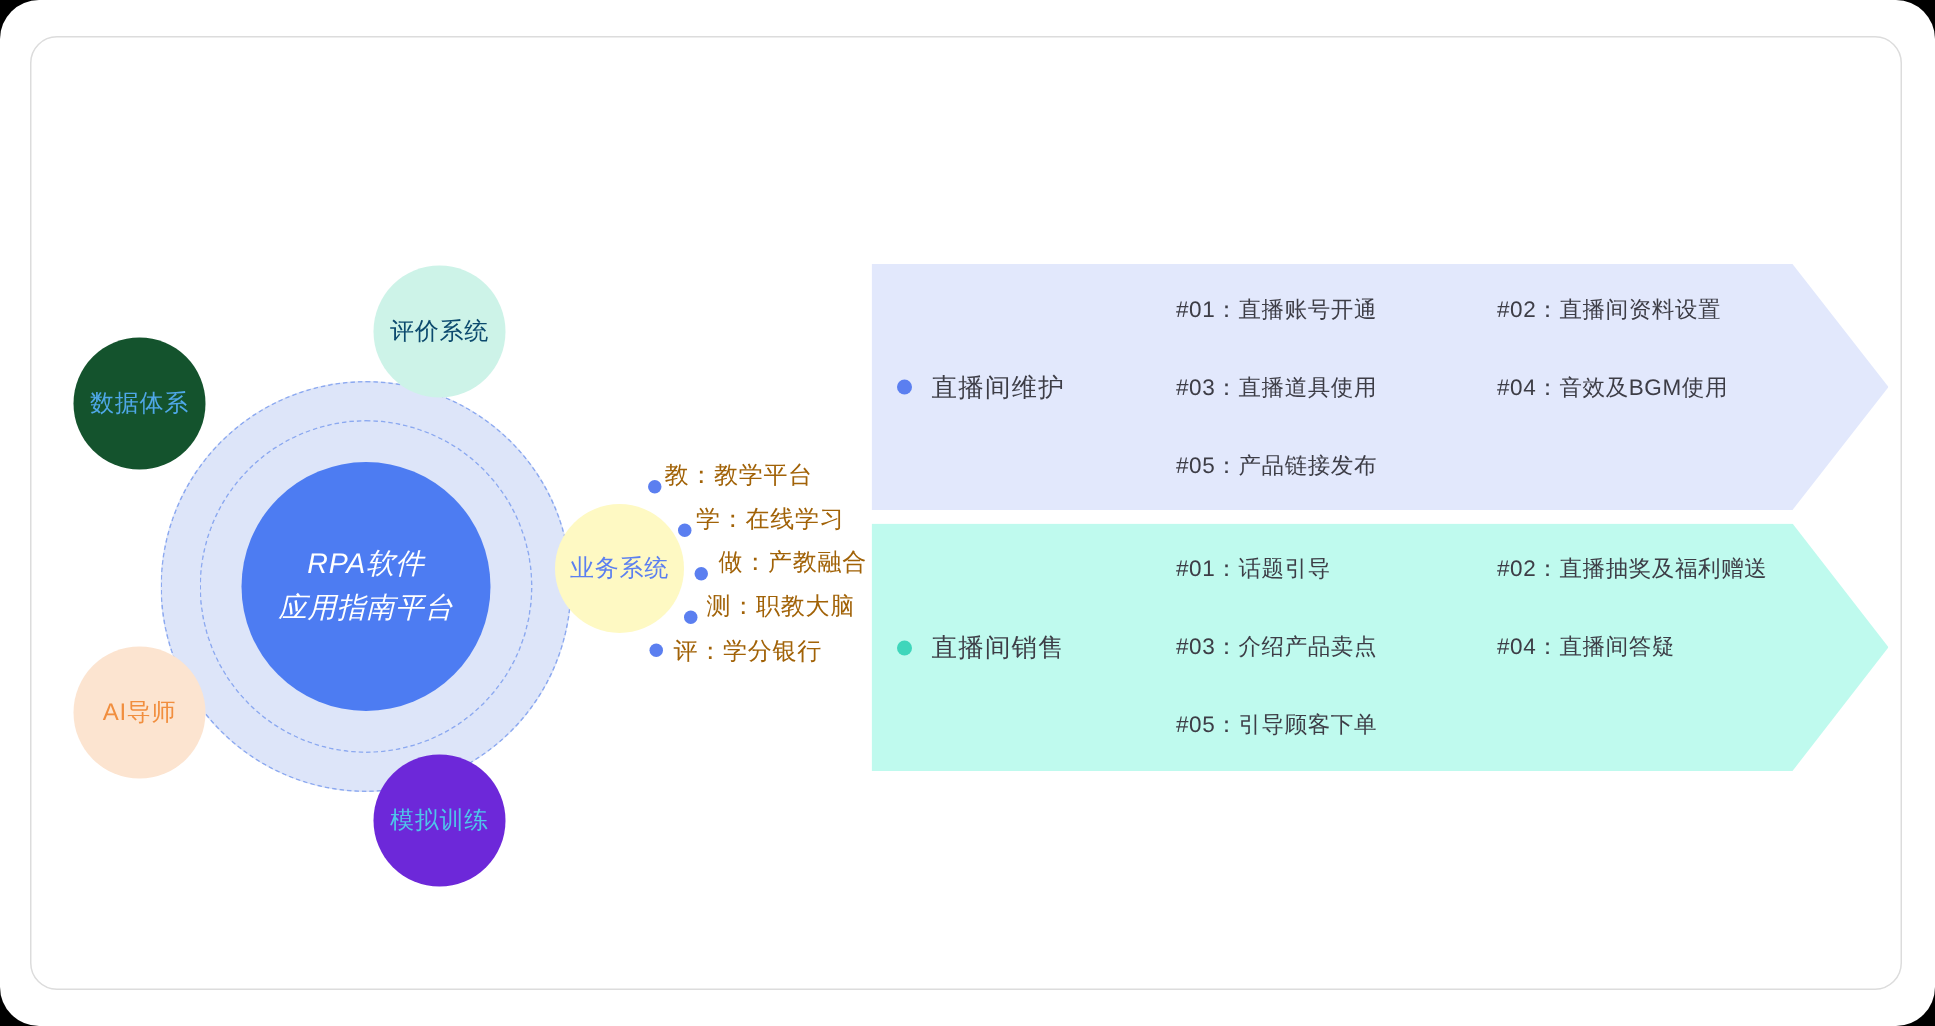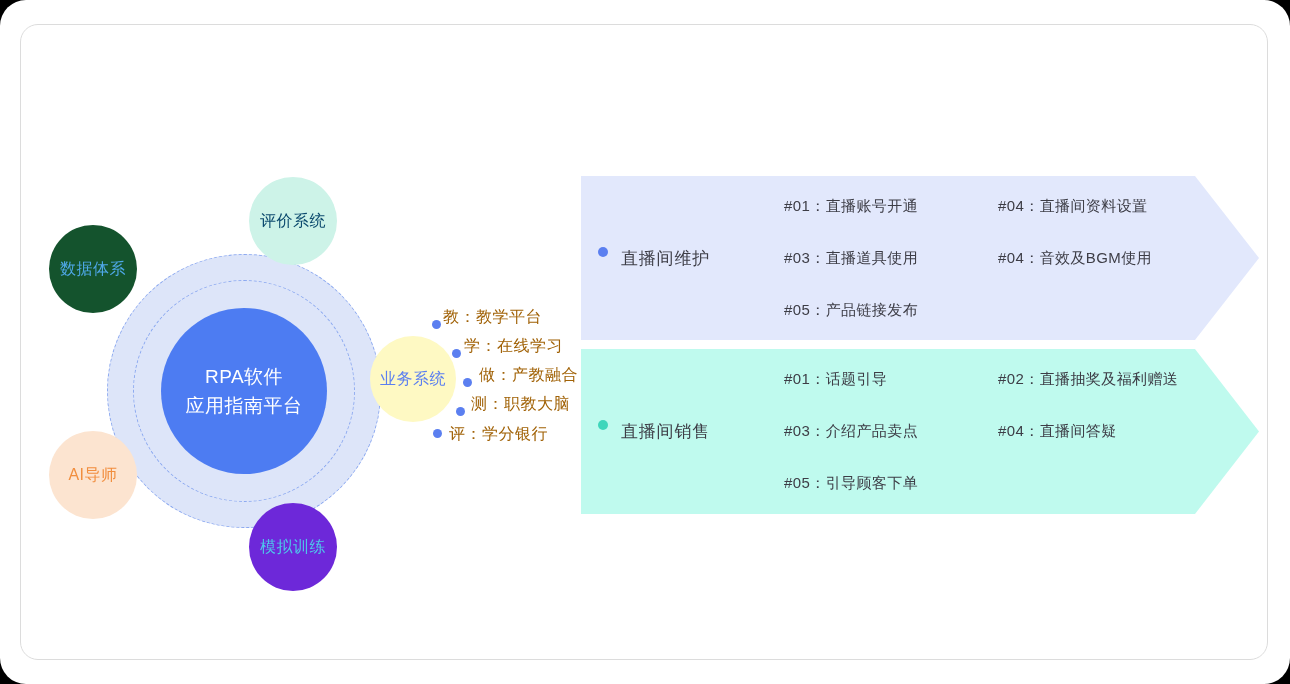--- a/index.html
+++ b/index.html
@@ -57,20 +57,21 @@
     background: #4d7cf2;
     display: flex;
     flex-direction: column;
     align-items: center;
     justify-content: center;
     color: #ffffff;
     font-size: 19px;
     line-height: 29px;
     letter-spacing: 0.5px;
     text-align: center;
+    font-style: italic;
   }
 
   .sat {
     position: absolute;
     border-radius: 50%;
     display: flex;
     align-items: center;
     justify-content: center;
     font-size: 16px;
     letter-spacing: 0.5px;
@@ -112,21 +113,21 @@
   }
   .panel-inner {
     position: relative;
     display: flex;
     align-items: center;
     width: 100%;
     height: 100%;
   }
   .panel-title {
     display: flex;
-    align-items: flex-start;
+    align-items: center;
     white-space: nowrap;
     flex: 0 0 auto;
   }
   .panel-title-dot {
     width: 10px; height: 10px;
     border-radius: 50%;
     margin-right: 13px;
     flex: 0 0 auto;
   }
   .panel-title-text {
@@ -213,21 +214,21 @@
 
     <div class="panel" style="left:560px; top:151px; width:678px; height:164px;">
       <div class="panel-shape" style="background:#e2e8fc;"></div>
       <div class="panel-inner">
         <div class="panel-title" style="margin-left:17px;">
           <span class="panel-title-dot" style="background:#5b7ff0;"></span>
           <span class="panel-title-text">直播间维护</span>
         </div>
         <div class="panel-items" style="margin-left:74px;">
           <span class="panel-item">#01：直播账号开通</span>
-          <span class="panel-item">#04：直播间资料设置</span>
+          <span class="panel-item">#02：直播间资料设置</span>
           <span class="panel-item">#03：直播道具使用</span>
           <span class="panel-item">#04：音效及BGM使用</span>
           <span class="panel-item">#05：产品链接发布</span>
           <span class="panel-item"></span>
         </div>
       </div>
     </div>
 
     <div class="panel" style="left:560px; top:324px; width:678px; height:165px;">
       <div class="panel-shape" style="background:#bffaee;"></div>

